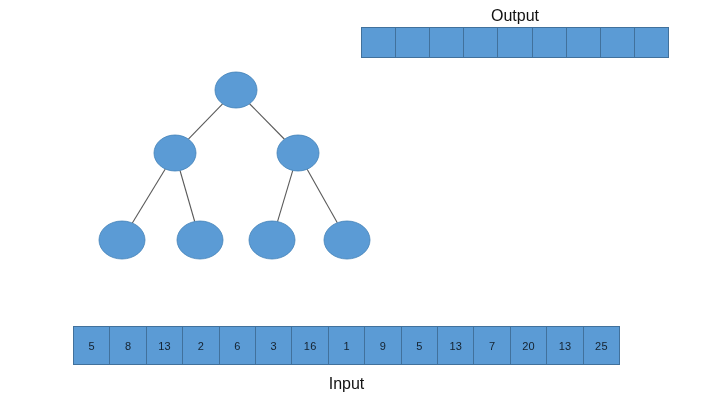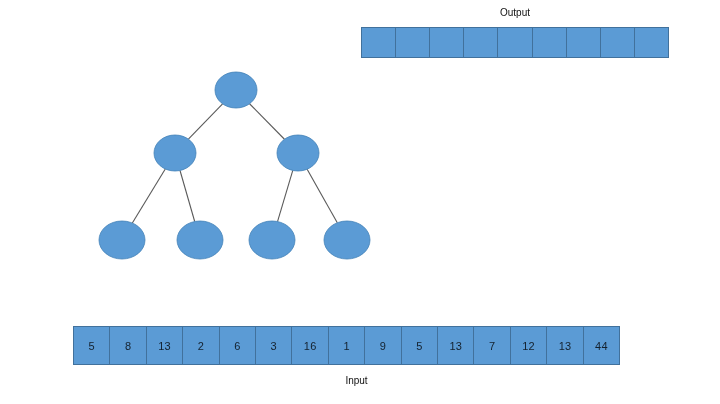--- a/index.html
+++ b/index.html
@@ -80,32 +80,32 @@
   #input-array {
     left: 73px;
     top: 326px;
     width: 547px;
     height: 39px;
   }
 
   
   .caption {
     position: absolute;
-    font-size: 10px;
+    font-size: 16px;
     color: #111111;
     text-align: center;
     white-space: nowrap;
   }
   #output-caption {
     left: 361px;
     top: 7px;
     width: 308px;
   }
   #input-caption {
-    left: 83px;
+    left: 73px;
     top: 375px;
     width: 547px;
   }
 </style>
 </head>
 <body>
 
 <div id="canvas">
 
   <svg id="tree-svg" viewBox="0 0 720 404" xmlns="http://www.w3.org/2000/svg">
@@ -148,20 +148,20 @@
       <div class="array-cell">13</div>
       <div class="array-cell">2</div>
       <div class="array-cell">6</div>
       <div class="array-cell">3</div>
       <div class="array-cell">16</div>
       <div class="array-cell">1</div>
       <div class="array-cell">9</div>
       <div class="array-cell">5</div>
       <div class="array-cell">13</div>
       <div class="array-cell">7</div>
-      <div class="array-cell">12</div>
+      <div class="array-cell">20</div>
       <div class="array-cell">13</div>
-      <div class="array-cell">44</div>
+      <div class="array-cell">25</div>
     </div>
 
   <div class="caption" id="input-caption">Input</div>
 
 </div>
 
 </body></html>

